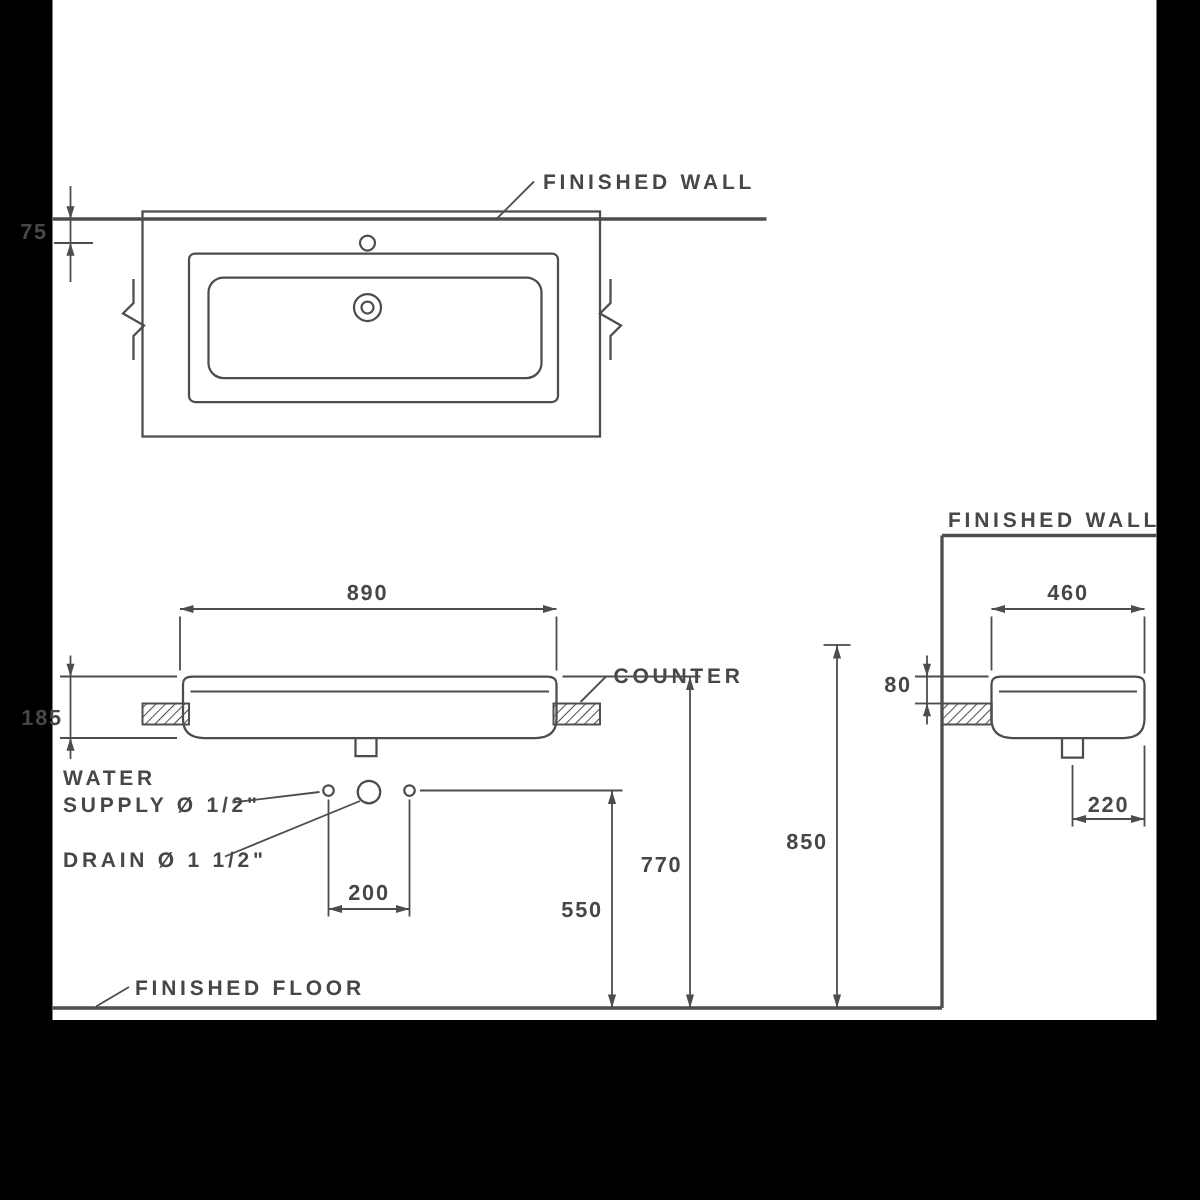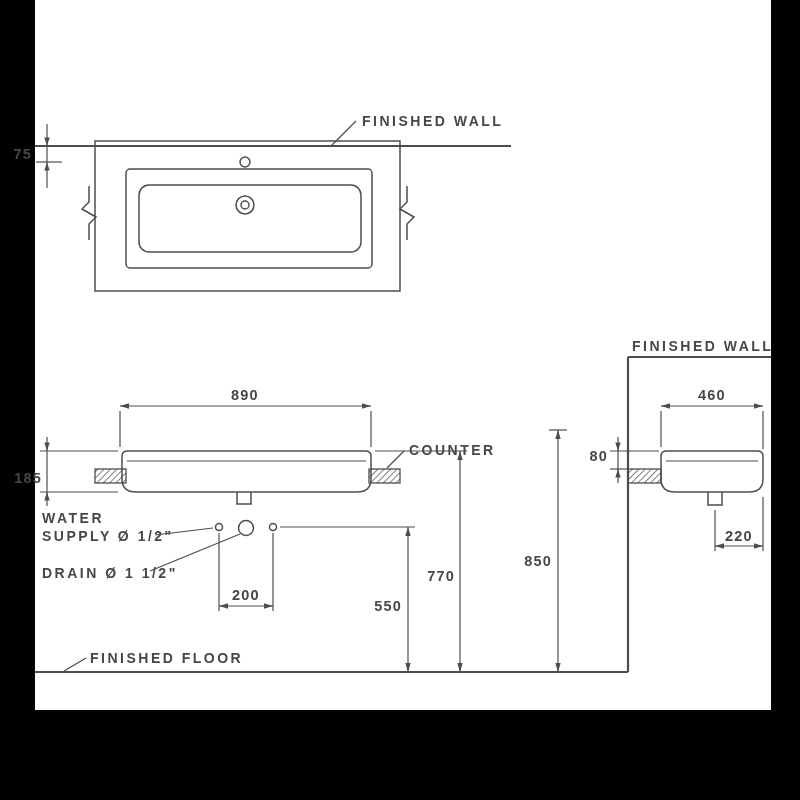--- a/index.html
+++ b/index.html
@@ -1,16 +1,16 @@
 <!DOCTYPE html>
 <html><head>
 <meta charset="utf-8">
 <style>
   html,body{margin:0;padding:0;background:#000;}
-  .stage{position:relative;width:800px;height:800px;background:#737373;overflow:hidden;}
+  .stage{position:relative;width:800px;height:680px;background:#737373;overflow:hidden;}
   svg{display:block;}
   .lbl{font-family:"Liberation Sans",sans-serif;font-size:14px;letter-spacing:2.5px;fill:#474747;font-weight:600;}
   .dim{font-family:"Liberation Sans",sans-serif;font-size:14.5px;letter-spacing:1.2px;fill:#474747;font-weight:600;}
   .ln{stroke:#4d4d4d;stroke-width:1.5;fill:none;}
   .ln-thin{stroke:#4d4d4d;stroke-width:1.2;fill:none;}
   .ln-thick{stroke:#4d4d4d;stroke-width:2.2;fill:none;}
   .ar{fill:#4d4d4d;stroke:none;}
 </style>
 </head>
 <body>

